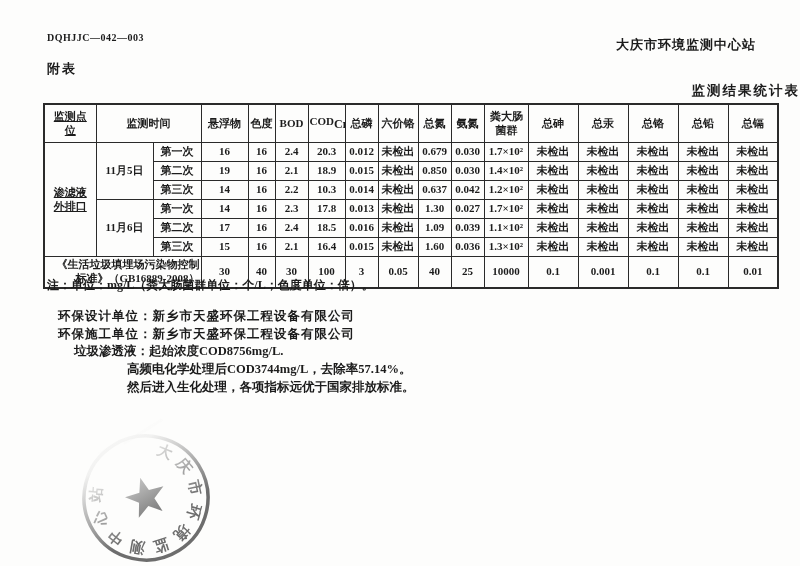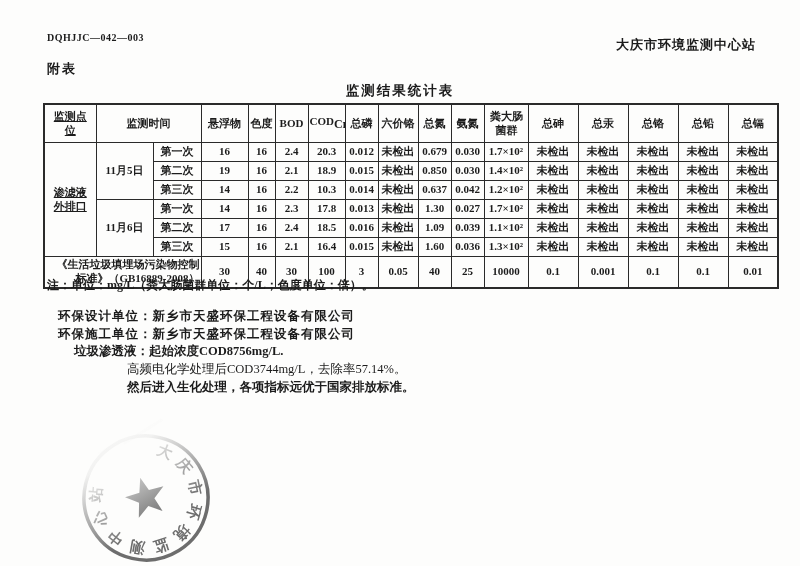--- a/index.html
+++ b/index.html
@@ -5,21 +5,21 @@
   html,body{margin:0;padding:0;}
   body{
     width:800px;height:566px;position:relative;overflow:hidden;
     background:#fdfdfc;
     font-family:"Liberation Serif","DejaVu Serif",serif;
     color:#1c1c1c;
   }
   .doc-number{position:absolute;left:47px;top:32px;font-size:10px;font-weight:bold;letter-spacing:.5px;}
   .agency{position:absolute;right:44px;top:36px;font-size:13px;font-weight:bold;letter-spacing:1px;}
   .appendix{position:absolute;left:47px;top:60px;font-size:13px;font-weight:bold;letter-spacing:2px;}
-  .table-title{position:absolute;left:0;right:0;top:82px;text-align:center;font-size:13.5px;font-weight:bold;letter-spacing:2px;}
+  .table-title{position:absolute;left:0;right:0;top:82px;text-align:right;font-size:13.5px;font-weight:bold;letter-spacing:2px;}
 
   table.results{
     position:absolute;left:43px;top:103px;width:734px;
     border-collapse:collapse;table-layout:fixed;
     font-size:11px;font-weight:bold;text-align:center;
     border:2px solid #2a2a2a;
   }
   table.results th,table.results td{
     border:1px solid #2a2a2a;padding:0 1px;line-height:1.25;
     vertical-align:middle;overflow:hidden;
@@ -29,21 +29,21 @@
   tr.stdrow td{height:30px;}
   .narrow{width:40px;margin:0 auto;text-decoration:underline;}
   .narrow2{width:42px;margin:0 auto;}
   sub.cod{font-size:12px;}
   td.stdlabel{font-size:11px;line-height:1.3;padding:0 3px;text-align:right;}
 
   .note-unit{position:absolute;left:47px;top:277px;font-size:12px;font-weight:bold;}
   .note-design{position:absolute;left:58px;top:308px;font-size:12.5px;font-weight:bold;letter-spacing:1px;}
   .note-construct{position:absolute;left:58px;top:326px;font-size:12.5px;font-weight:bold;letter-spacing:1px;}
   .note-leach1{position:absolute;left:74px;top:343px;font-size:12.5px;font-weight:bold;}
-  .note-leach2{position:absolute;left:127px;top:361px;font-size:12.5px;font-weight:normal;}
+  .note-leach2{position:absolute;left:127px;top:361px;font-size:12.5px;font-weight:bold;}
   .note-leach3{position:absolute;left:127px;top:379px;font-size:12.5px;font-weight:bold;}
 
   .seal{position:absolute;left:58px;top:412px;width:176px;height:176px;}
   .seal svg{position:absolute;left:0;top:0;}
   .seal-fade{
     position:absolute;left:-6px;top:-6px;width:188px;height:188px;
     background:linear-gradient(148deg,#fdfdfc 16%,rgba(253,253,252,.92) 30%,rgba(253,253,252,.45) 46%,rgba(253,253,252,0) 60%);
     pointer-events:none;
   }
   .smudge1{position:absolute;left:120px;top:430px;width:46px;height:3px;background:rgba(90,90,90,.18);transform:rotate(-32deg);border-radius:2px;}

